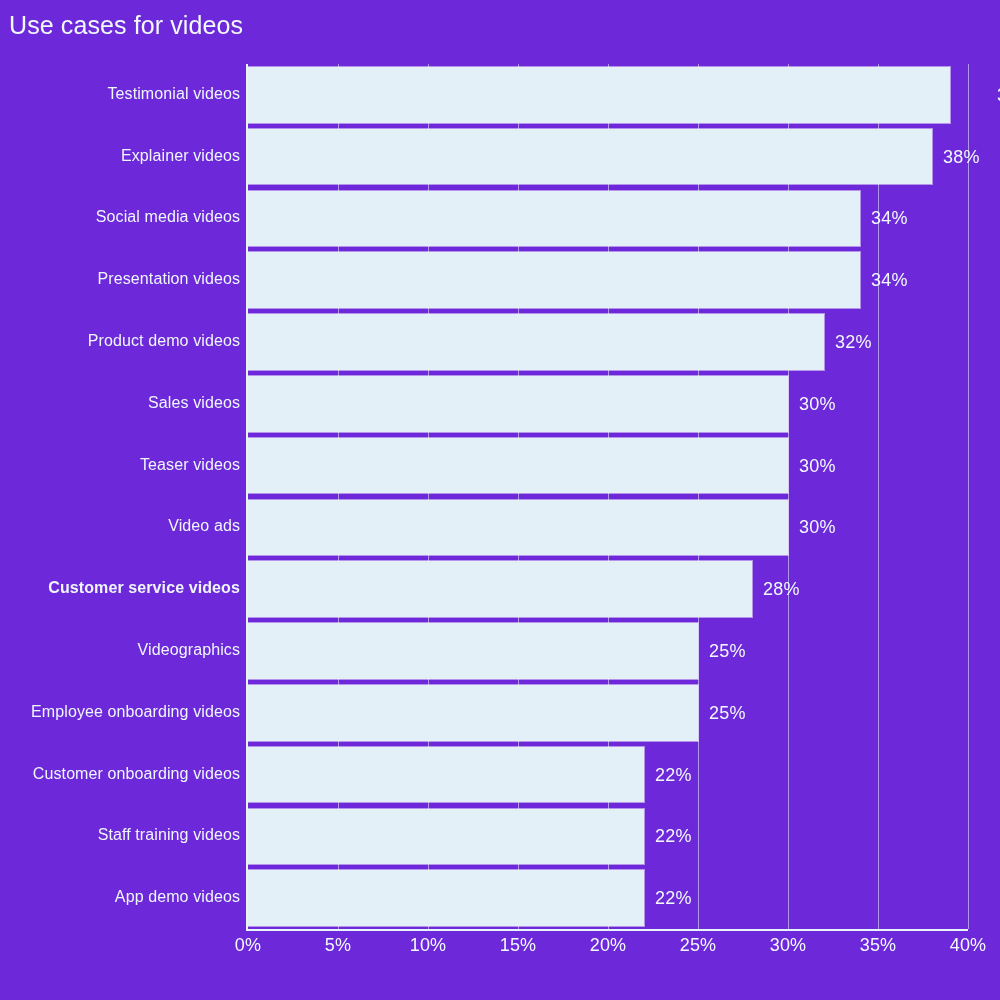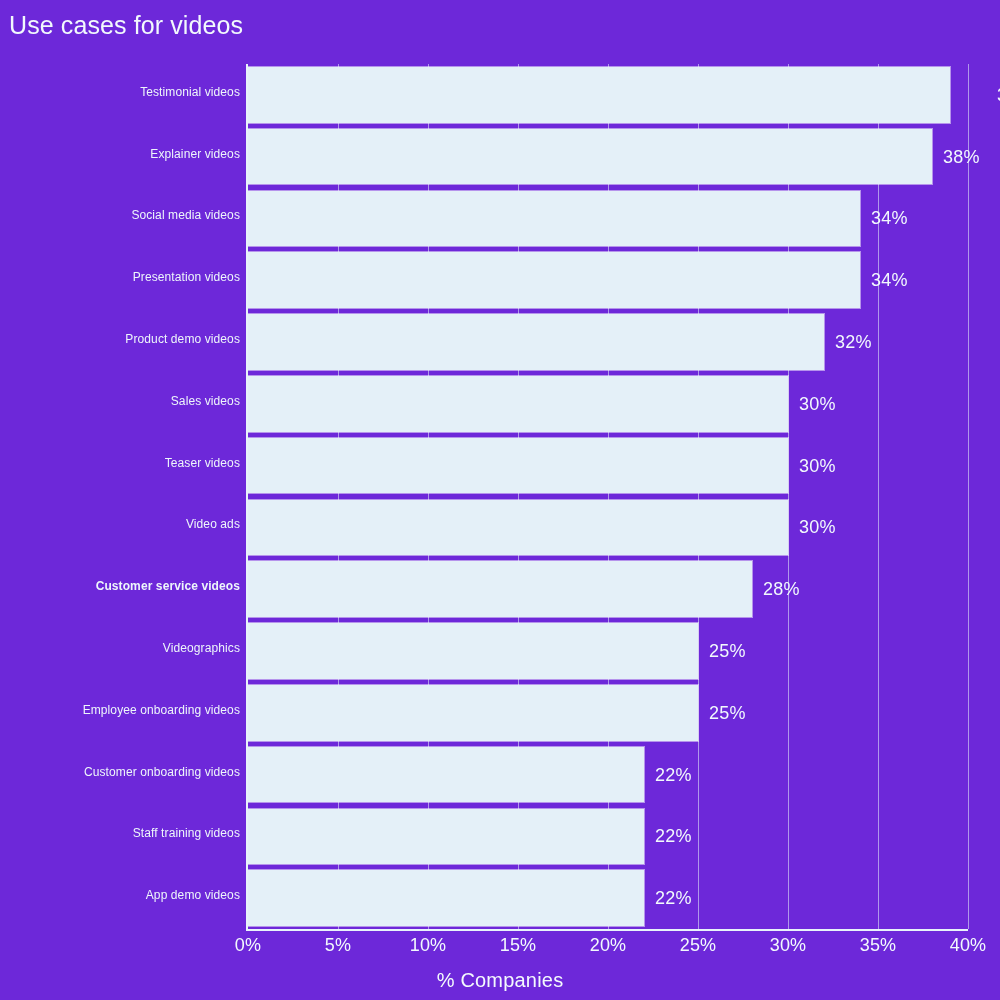--- a/index.html
+++ b/index.html
@@ -87,21 +87,21 @@
     white-space: nowrap;
     letter-spacing: 0.2px;
   }
 
   
   .ytick {
     position: absolute;
     right: 0;
     width: 240px;
     text-align: right;
-    font-size: 12px;
+    font-size: 16px;
     color: #eef6fb;
     white-space: nowrap;
     letter-spacing: 0.1px;
   }
   #ytick-layer {
     position: absolute;
     left: 0;
     top: 64px;
     width: 240px;
     height: 865px;
@@ -232,15 +232,14 @@
       <div class="xtick" style="left: 338px;">5%</div>
       <div class="xtick" style="left: 428px;">10%</div>
       <div class="xtick" style="left: 518px;">15%</div>
       <div class="xtick" style="left: 608px;">20%</div>
       <div class="xtick" style="left: 698px;">25%</div>
       <div class="xtick" style="left: 788px;">30%</div>
       <div class="xtick" style="left: 878px; text-align: center;">35%</div>
       <div class="xtick" style="left: 968px;">40%</div>
     </div>
 
-  <div id="xaxis-title">% Companies</div>
 
 </div>
 
 </body></html>

